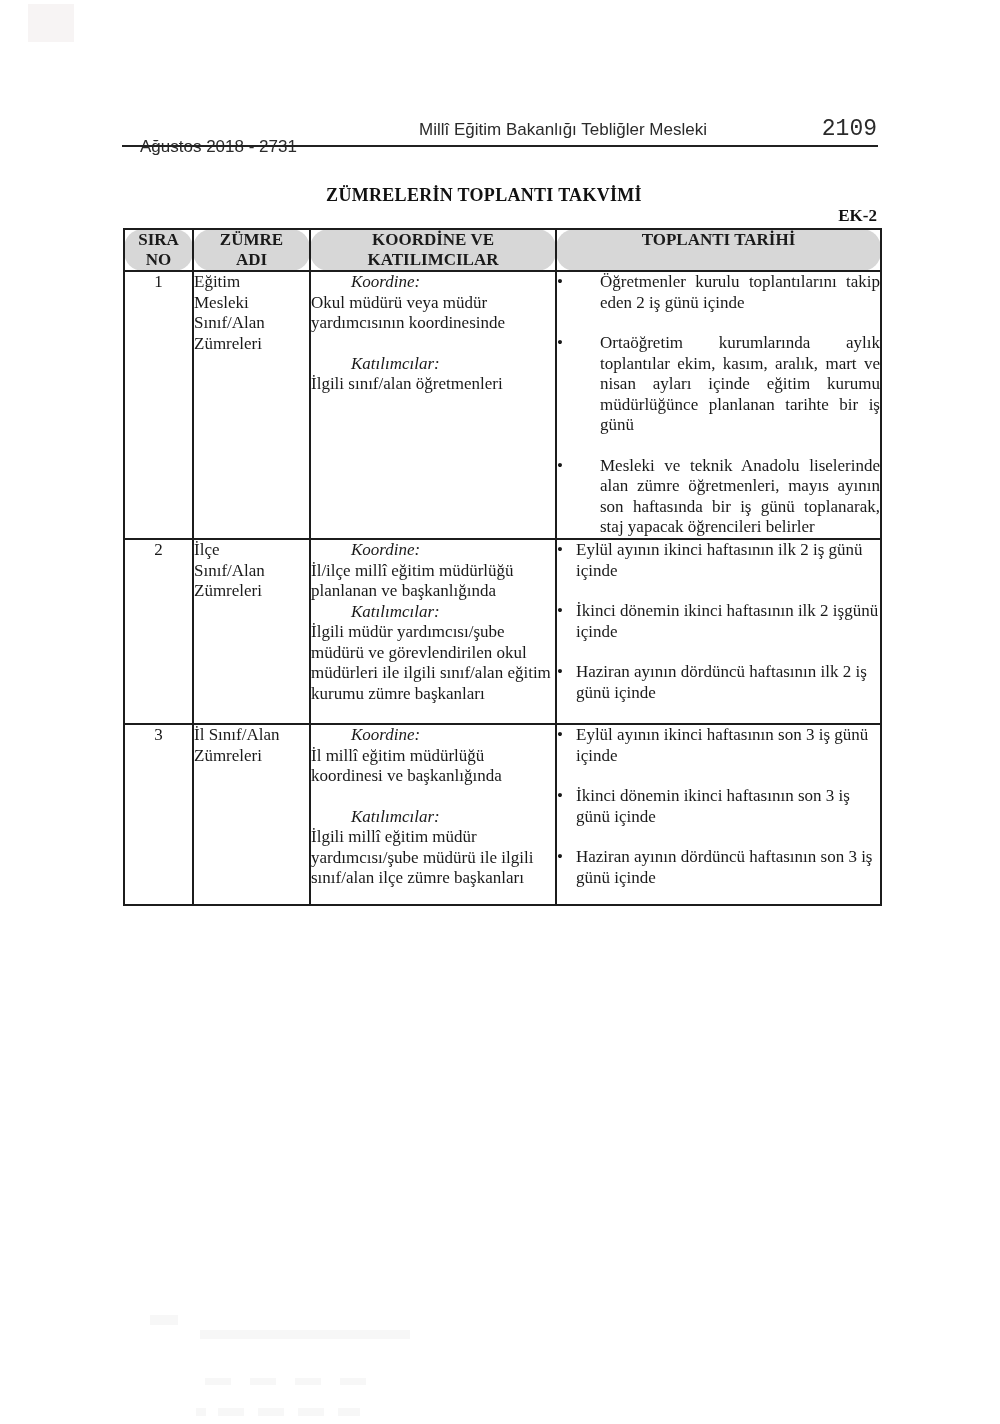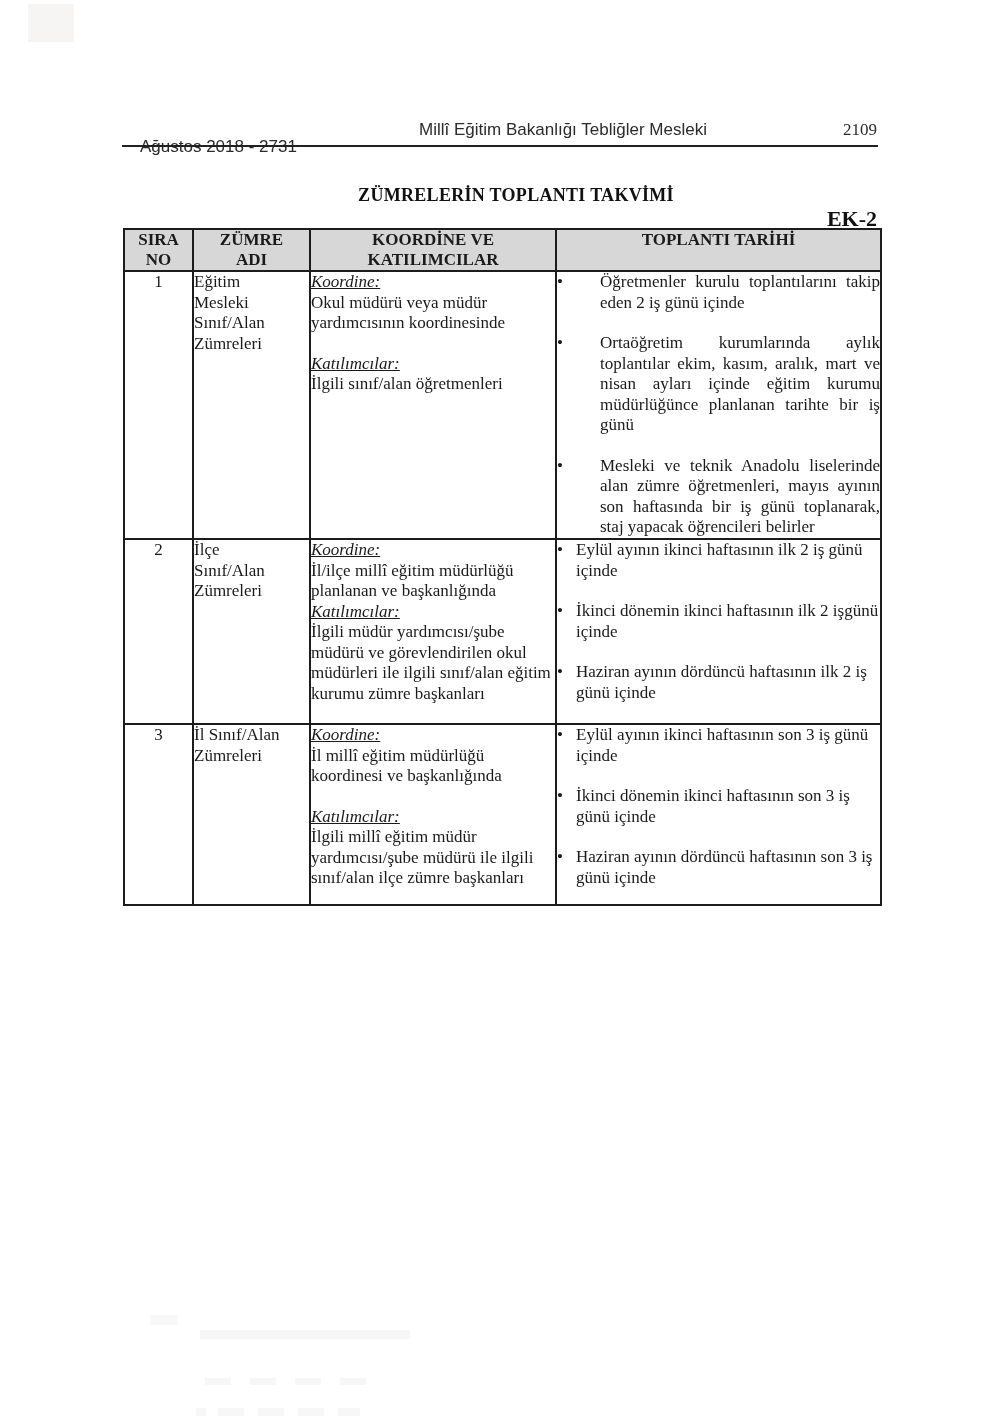--- a/index.html
+++ b/index.html
@@ -14,61 +14,61 @@
   .pg-header-left{
     position:absolute;left:122px;top:136px;
     font-family:"Liberation Sans", sans-serif;font-size:17px;line-height:21px;color:#2b2b2b;margin-left:18px;
   }
   .pg-header-center{
     position:absolute;left:563px;top:119px;transform:translateX(-50%);white-space:nowrap;
     font-family:"Liberation Sans", sans-serif;font-size:17px;line-height:21px;color:#2b2b2b;
   }
   .pg-header-right{
     position:absolute;right:123px;top:119px;
-    font-family:Liberation Serif, serif;font-size:17px;line-height:21px;color:#2b2b2b;
+    font-family:Liberation Mono, monospace;font-size:23px;line-height:21px;color:#2b2b2b;
   }
   .pg-header-rule{
     position:absolute;left:122px;top:145px;width:756px;height:2px;background:#212121;
   }
 
   
   .doc-title{
     position:absolute;left:484px;top:185px;transform:translateX(-50%);white-space:nowrap;
-    font-size:18px;font-weight:bold;letter-spacing:.3px;color:#111;margin-left:32px;
+    font-size:18px;font-weight:bold;letter-spacing:.3px;color:#111;
   }
   .annex-label{
     position:absolute;right:123px;top:206px;
-    font-size:22px;font-weight:bold;color:#111;
+    font-size:17px;font-weight:bold;color:#111;
   }
 
   
   table.meeting{
     position:absolute;left:123px;top:228px;width:757px;
     border-collapse:collapse;table-layout:fixed;
     font-size:17px;line-height:20.5px;color:#1a1a1a;
   }
   col.w1{width:69px}
   col.w2{width:117px}
   col.w3{width:246px}
   col.w4{width:325px}
   table.meeting td{border:2px solid #1c1c1c;vertical-align:top;padding:0;}
   thead td{
     background:#d7d7d7;text-align:center;vertical-align:middle;
-    font-weight:bold;line-height:20px;padding:2px 0;height:39px;
+    font-weight:bold;line-height:20px;padding:2px 0;height:39px;border-radius:19px;
   }
   tbody tr.r1{height:268px}
   tbody tr.r2{height:185px}
   tbody tr.r3{height:181px}
 
   td.c-no{text-align:center;padding-top:4px;}
   td.c-zumre{padding:4px 4px 0 10px;margin-top:31px;}
   td.c-koord{padding:4px 8px 0 9px;}
   td.c-tarih{padding:5px 8px 0 11px;}
 
-  .sec-label{font-style:italic;text-decoration:underline;}
+  .sec-label{font-style:italic;margin-left:40px;}
   .sec-gap{height:20px;}
 
   .bullet-item{display:flex;margin-bottom:20px;}
   .bullet-item:last-child{margin-bottom:0;}
   .bullet-dot{flex:0 0 19px;}
   .bullet-text{flex:1;}
   tr.just .bullet-text{text-align:justify;margin-left:24px;}
 
   
   .noise{position:absolute;pointer-events:none;}

